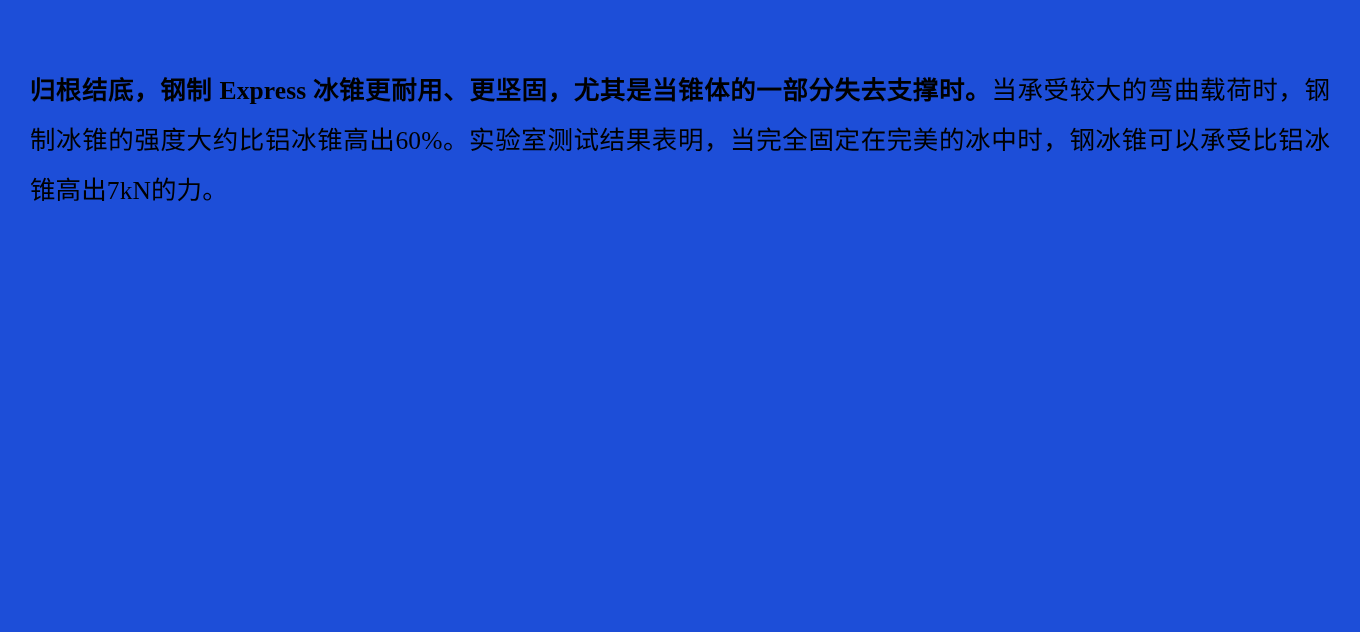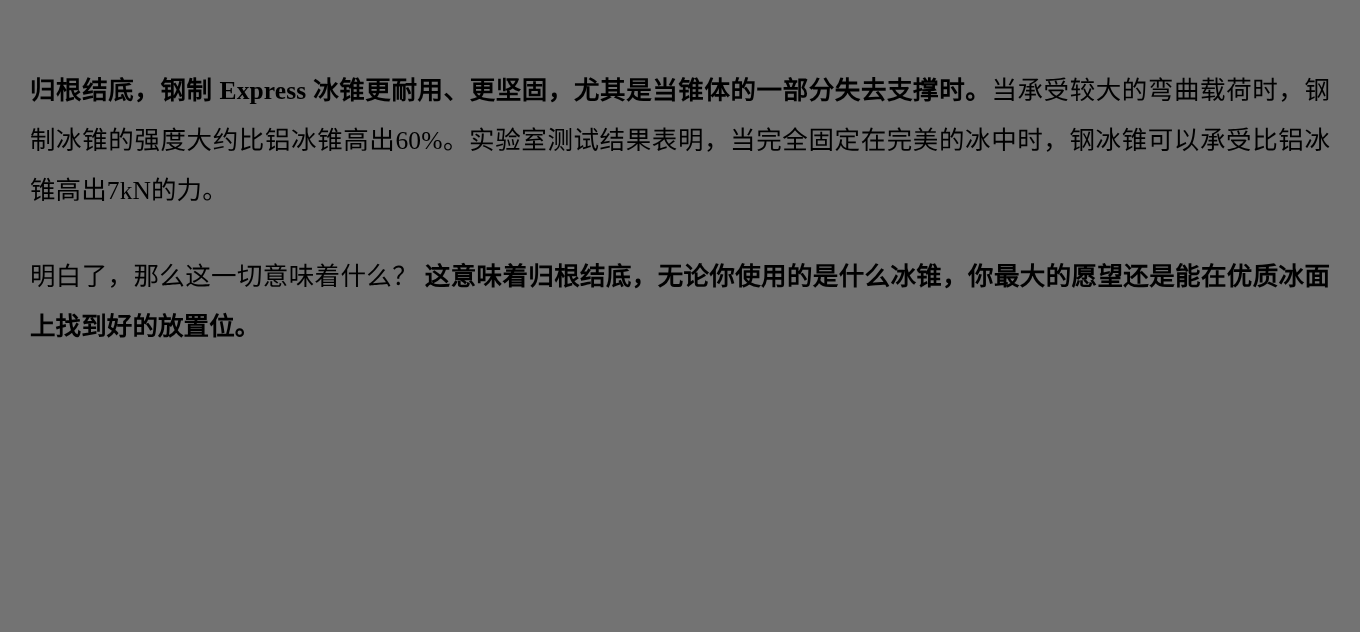--- a/index.html
+++ b/index.html
@@ -12,21 +12,21 @@
     height: 632px;
     font-family: "Liberation Serif", "DejaVu Serif", serif;
     color: #000000;
     overflow: hidden;
   }
   .page {
     width: 1360px;
     height: 632px;
     box-sizing: border-box;
     padding: 66px 30px 0 30px;
-    background: #737373;
+    background: #1d4ed8;
   }
   .article {
     width: 1300px;
   }
   .para {
     font-size: 25.5px;
     line-height: 50px;
     letter-spacing: 0.1px;
     text-align: justify;
     text-justify: inter-character;
@@ -46,18 +46,15 @@
 <body>
 
 <div class="page">
   <div class="article">
 
     <p class="para">
       <b>归根结底，钢制 Express 冰锥更耐用、更坚固，尤其是当锥体的一部分失去支撑时。</b><span class="thin">当承受较大的弯曲载荷时，钢制冰锥的强度大约比铝冰锥高出60%。实验室测试结果表明，当完全固定在完美的冰中时，钢冰锥可以承受比铝冰锥高出7kN的力。</span>
     </p>
 
 
-    <p class="para">
-      <span class="thin">明白了，那么这一切意味着什么？</span><b> 这意味着归根结底，无论你使用的是什么冰锥，你最大的愿望还是能在优质冰面上找到好的放置位。</b>
-    </p>
 
   </div>
 </div>
 
 </body></html>

